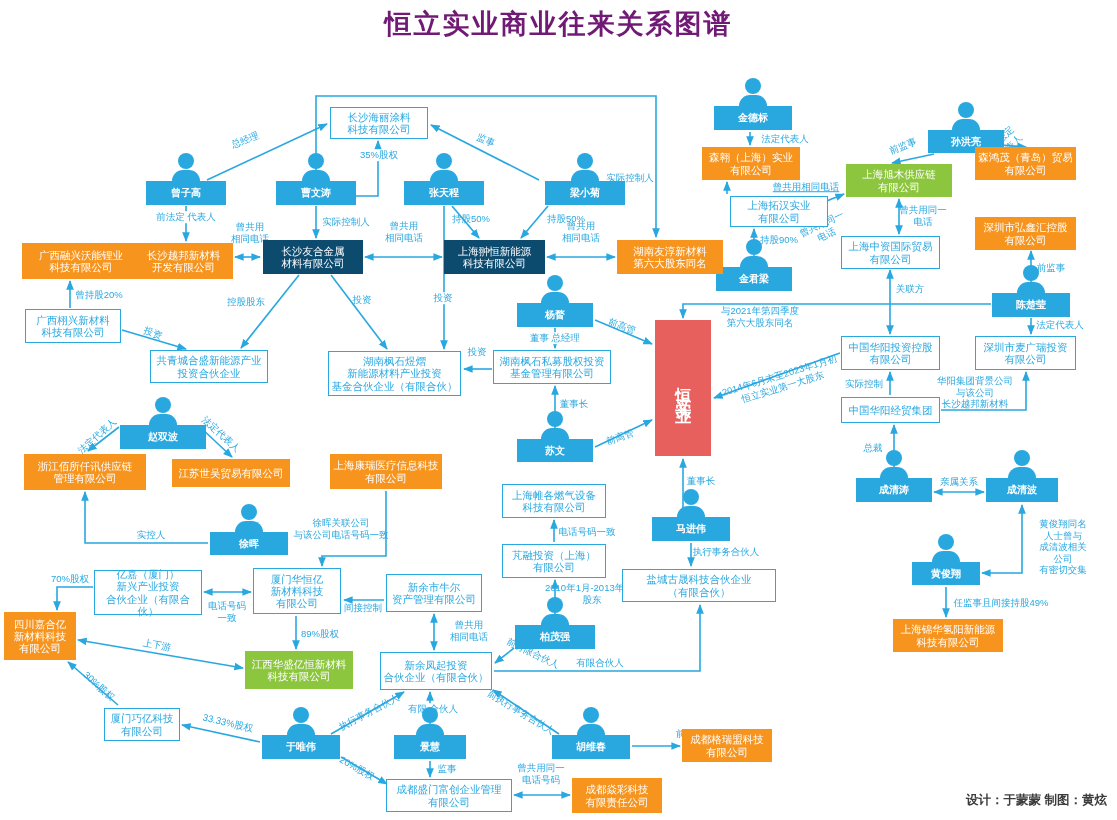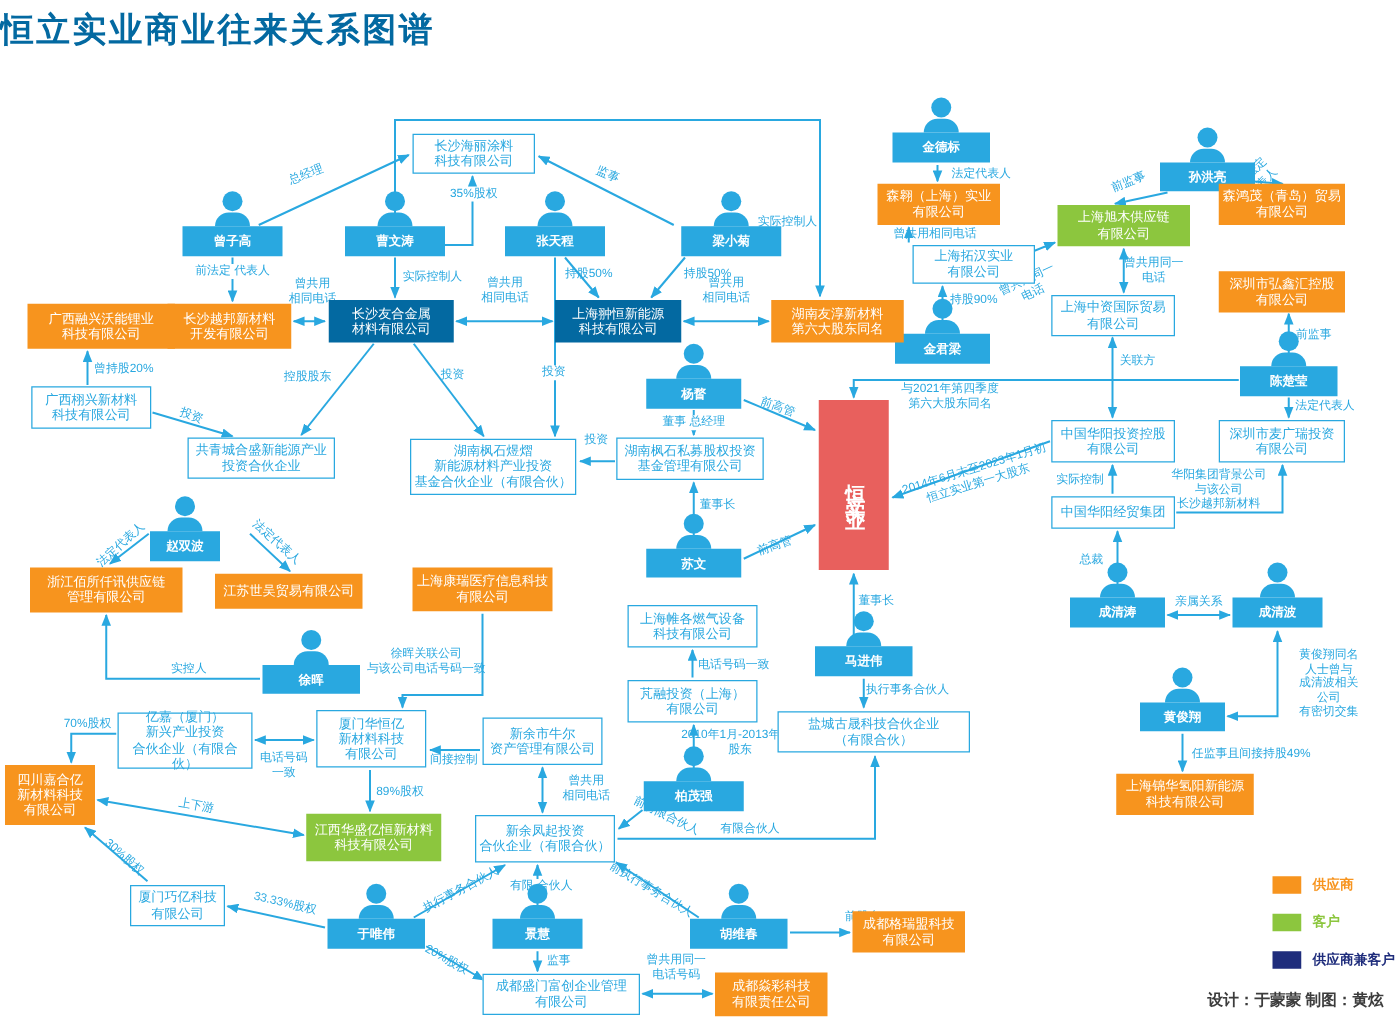--- a/index.html
+++ b/index.html
@@ -1,28 +1,28 @@
 <!DOCTYPE html>
 <html><head>
 <meta charset="utf-8">
 <style>
   html,body{margin:0;padding:0;background:#fff}
   .stage{position:relative;width:1117px;height:820px;background:#fff;overflow:hidden;
          font-family:"Liberation Sans","DejaVu Sans",sans-serif}
   svg.edges{position:absolute;left:0;top:0}
   .edge{fill:none;stroke:#29a8e0;stroke-width:1.6}
-  .title{position:absolute;left:0;right:0;top:6px;margin:0;text-align:left;
-         font-size:27px;font-weight:800;color:#0369a1;letter-spacing:2px}
+  .title{position:absolute;left:0;right:0;top:6px;margin:0;text-align:center;
+         font-size:27px;font-weight:800;color:#701a75;letter-spacing:2px}
   .node{position:absolute;box-sizing:border-box;display:flex;align-items:center;
         justify-content:center;text-align:center}
   .company{font-size:10.5px;line-height:1.16;white-space:pre-line;padding:1px 2px}
   .company.white{background:#fff;border:1px solid #29a8e0;color:#29a8e0}
   .company.orange{background:#f7941e;color:#fff}
   .company.green{background:#8cc63e;color:#fff}
-  .company.navy{background:#0369a1;color:#fff}
+  .company.navy{background:#0c4a6e;color:#fff}
   .company.red{background:#e8605d;color:#fff}
   .company.vertical{writing-mode:vertical-rl;font-size:16px;font-weight:bold;
         letter-spacing:7px;white-space:normal}
   .person{background:#29a8e0;color:#fff;font-size:10px;font-weight:bold;white-space:nowrap}
   .person .head{position:absolute;left:50%;top:-28px;margin-left:-8px;width:16px;height:16px;
         border-radius:50%;background:#29a8e0}
   .person .torso{position:absolute;left:50%;top:-11px;margin-left:-14px;width:28px;height:11px;
         border-radius:14px 14px 0 0;background:#29a8e0}
   .elabel{position:absolute;transform:translate(-50%,-50%);color:#29a8e0;font-size:9.5px;
         line-height:1.22;text-align:center;white-space:pre-line;pointer-events:none}
@@ -104,34 +104,20 @@
       <polyline points="941,410 1026,410 1026,372" class="edge" marker-end="url(#arrow)"></polyline>
       <polyline points="894,476 894,425" class="edge" marker-end="url(#arrow)"></polyline>
       <polyline points="934,492 984,492" class="edge" marker-end="url(#arrow)" marker-start="url(#arrow)"></polyline>
       <polyline points="982,573 1022,573 1022,505" class="edge" marker-end="url(#arrow)" marker-start="url(#arrow)"></polyline>
       <polyline points="946,587 946,617" class="edge" marker-end="url(#arrow)"></polyline>
       <polyline points="840,353 714,398" class="edge" marker-end="url(#arrow)"></polyline>
     </svg>
 
   <h1 class="title">恒立实业商业往来关系图谱</h1>
 
-  <div class="legend">
-    <div class="lrow">
-      <span class="swatch" style="background: rgb(247, 148, 30);"></span>
-      <span class="llabel" style="color: rgb(247, 148, 30);">供应商</span>
-    </div>
-    <div class="lrow">
-      <span class="swatch" style="background: rgb(140, 198, 62);"></span>
-      <span class="llabel" style="color: rgb(140, 198, 62);">客户</span>
-    </div>
-    <div class="lrow">
-      <span class="swatch" style="background: rgb(31, 45, 124);"></span>
-      <span class="llabel" style="color: rgb(31, 45, 124);">供应商兼客户</span>
-    </div>
-  </div>
 
   <div class="credits">设计：于蒙蒙  制图：黄炫</div>
 <div class="elabel" style="left: 245px; top: 140px; transform: translate(-50%, -50%) rotate(-21deg);">总经理</div>
     <div class="elabel bg" style="left: 379px; top: 155px;">35%股权</div>
     <div class="elabel" style="left: 486px; top: 140px; transform: translate(-50%, -50%) rotate(23deg);">监事</div>
     <div class="elabel bg" style="left: 186px; top: 217px;">前法定 代表人</div>
     <div class="elabel" style="left: 346px; top: 222px;">实际控制人</div>
     <div class="elabel" style="left: 630px; top: 178px;">实际控制人</div>
     <div class="elabel" style="left: 250px; top: 233px;">曾共用
 相同电话</div>
@@ -175,21 +161,21 @@
     <div class="elabel" style="left: 357px; top: 768px; transform: translate(-50%, -50%) rotate(29deg);">20%股权</div>
     <div class="elabel bg" style="left: 433px; top: 709px;">有限 合伙人</div>
     <div class="elabel" style="left: 447px; top: 769px;">监事</div>
     <div class="elabel" style="left: 521px; top: 712px; transform: translate(-50%, -50%) rotate(31deg);">前执行事务合伙人</div>
     <div class="elabel" style="left: 655px; top: 734px; margin-left: 35px;">前股东</div>
     <div class="elabel" style="left: 541px; top: 774px;">曾共用同一
 电话号码</div>
     <div class="elabel" style="left: 97px; top: 436px; transform: translate(-50%, -50%) rotate(-42deg);">法定代表人</div>
     <div class="elabel" style="left: 221px; top: 434px; transform: translate(-50%, -50%) rotate(42deg);">法定代表人</div>
     <div class="elabel" style="left: 785px; top: 139px;">法定代表人</div>
-    <div class="elabel" style="left: 748px; top: 187px;">曾共用相同电话</div>
+    <div class="elabel" style="left: 806px; top: 187px; text-decoration: underline;">曾共用相同电话</div>
     <div class="elabel" style="left: 779px; top: 240px;">持股90%</div>
     <div class="elabel" style="left: 824px; top: 229px; transform: translate(-50%, -50%) rotate(-25deg);">曾共用同一
 电话</div>
     <div class="elabel" style="left: 923px; top: 216px;">曾共用同一
 电话</div>
     <div class="elabel" style="left: 903px; top: 146px; transform: translate(-50%, -50%) rotate(-22deg);">前监事</div>
     <div class="elabel" style="left: 1006px; top: 142px; transform: translate(-50%, -50%) rotate(-45deg);">前法定
 代表人</div>
     <div class="elabel" style="left: 1051px; top: 268px;">前监事</div>
     <div class="elabel" style="left: 1060px; top: 325px;">法定代表人</div>
@@ -271,21 +257,21 @@
     <div class="node person" style="left: 986px; top: 478px; width: 72px; height: 24px;">
       <span class="head"></span>
       <span class="torso"></span>
       <span>成清波</span>
     </div>
     <div class="node person" style="left: 912px; top: 562px; width: 68px; height: 23px;">
       <span class="head"></span>
       <span class="torso"></span>
       <span>黄俊翔</span>
     </div>
-    <div class="node person" style="left: 120px; top: 425px; width: 56px; height: 24px;">
+    <div class="node person" style="left: 120px; top: 425px; width: 86px; height: 24px;">
       <span class="head"></span>
       <span class="torso"></span>
       <span>赵双波</span>
     </div>
     <div class="node person" style="left: 210px; top: 532px; width: 78px; height: 23px;">
       <span class="head"></span>
       <span class="torso"></span>
       <span>徐晖</span>
     </div>
     <div class="node person" style="left: 515px; top: 625px; width: 80px; height: 24px;">

